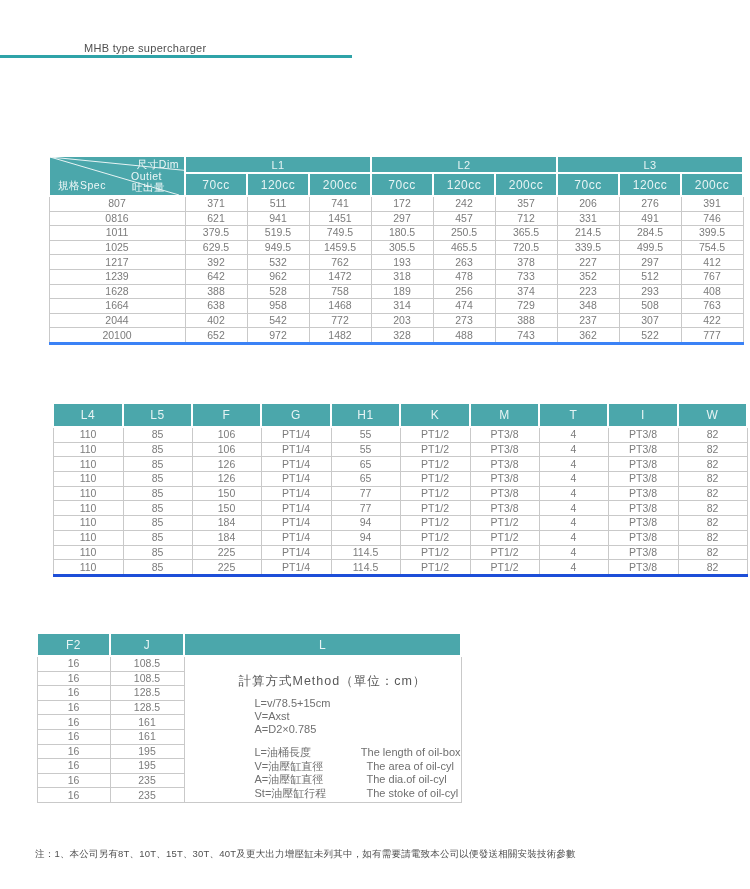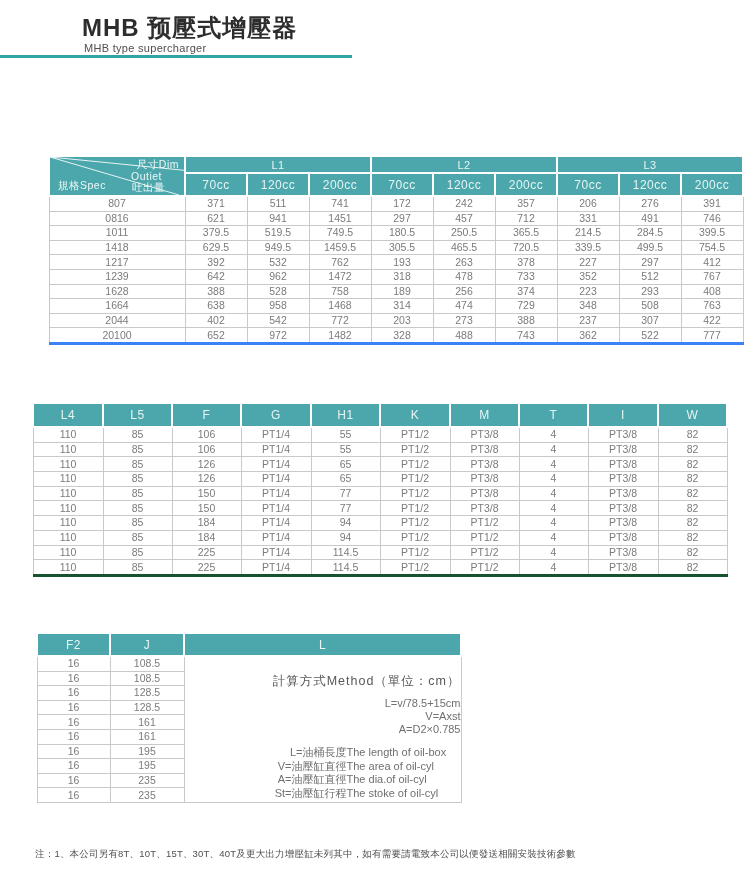--- a/index.html
+++ b/index.html
@@ -41,46 +41,45 @@
   .t1 td { height:13.6px; }
   th.corner { position:relative; padding:0; }
   .corner svg { position:absolute; left:0; top:0; width:100%; height:100%; display:block; }
   .corner .lbl { position:absolute; font-size:10.5px; color:#eff8f8; letter-spacing:0.5px; white-space:nowrap; }
   .corner .c-dim { top:1px; right:5px; }
   .corner .c-outlet { top:13px; left:60px;padding-left:21px; }
   .corner .c-discharge { top:24px; right:19px; }
   .corner .c-spec { left:8px; bottom:2px; }
 
   
-  .t2 { position:absolute; left:32px; top:402px; width:694px; border-bottom:3px solid #14532d; }
+  .t2 { position:absolute; left:52px; top:402px; width:694px; border-bottom:3px solid #1d4ed8; }
   .t2 th { height:22px; }
   .t2 td { height:13.7px; }
 
   
   .t3 { position:absolute; left:36px; top:632px; width:424px; }
   .t3 th { height:21px; }
   .t3 td { height:13.6px; }
-  .t3 td.method-cell { vertical-align:top; text-align:right; }
+  .t3 td.method-cell { vertical-align:top; text-align:left;padding-left:20px; }
   .method { padding:18px 0 0 34px; }
   .m-title { font-size:12.5px; color:#585858; letter-spacing:1px; margin-bottom:9px; }
   .m-formulas { padding-left:16px; color:#6f6f6f; font-size:11px; line-height:13px; }
   .m-defs { margin-top:10px; padding-left:16px; }
   .m-def-row { display:flex; font-size:11px; color:#6f6f6f; line-height:13.5px; }
   .m-def-zh { width:112px; }
 
   
   .notes { position:absolute; left:35px; top:847px; font-size:9.5px; color:#4f4f4f; line-height:13px; letter-spacing:0.2px; }
   .notes .indent { margin-left:28px; }
 </style>
 </head>
 <body>
 
 <div class="page">
 
-  <h1 class="page-title">MHB 预壓式增壓器</h1>
   <div class="page-subtitle">MHB type supercharger</div>
   <div class="title-rule"></div>
 
   <table class="spec t1">
     <colgroup>
       <col style="width:136px">
       <col style="width:62px">
         <col style="width:62px">
         <col style="width:62px">
       <col style="width:62px">
@@ -149,21 +148,21 @@
           <td>519.5</td>
           <td>749.5</td>
           <td>180.5</td>
           <td>250.5</td>
           <td>365.5</td>
           <td>214.5</td>
           <td>284.5</td>
           <td>399.5</td>
         </tr>
         <tr>
-          <td>1418</td>
+          <td>1025</td>
           <td>629.5</td>
           <td>949.5</td>
           <td>1459.5</td>
           <td>305.5</td>
           <td>465.5</td>
           <td>720.5</td>
           <td>339.5</td>
           <td>499.5</td>
           <td>754.5</td>
         </tr>

